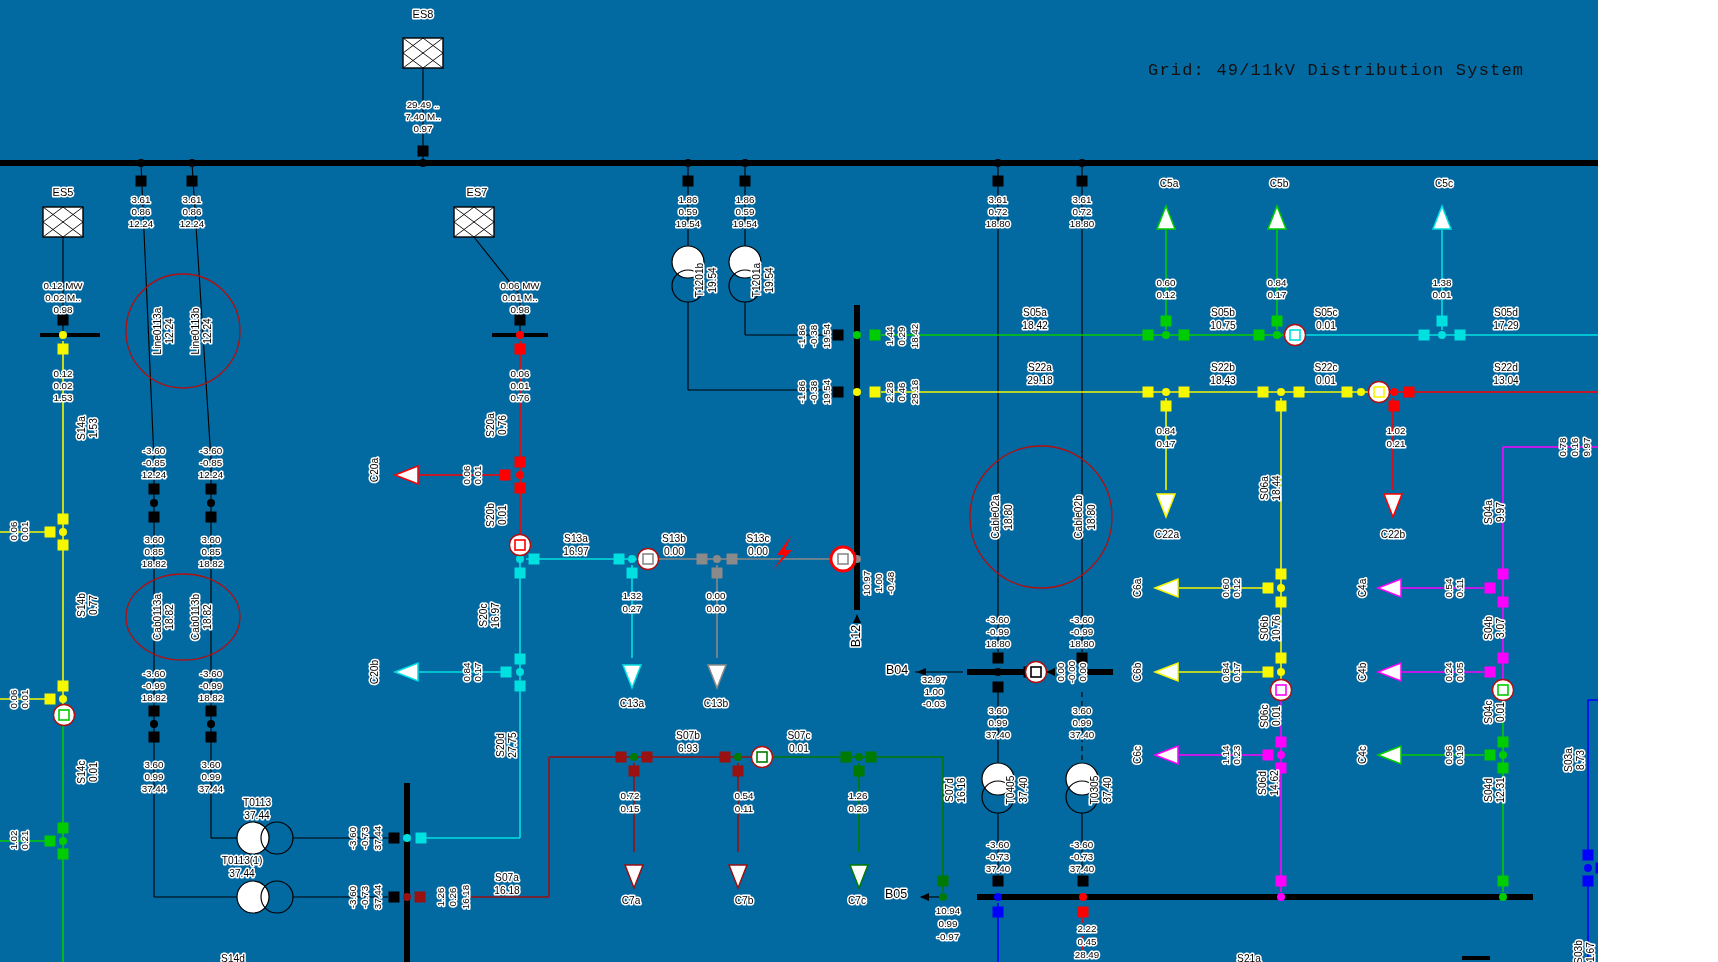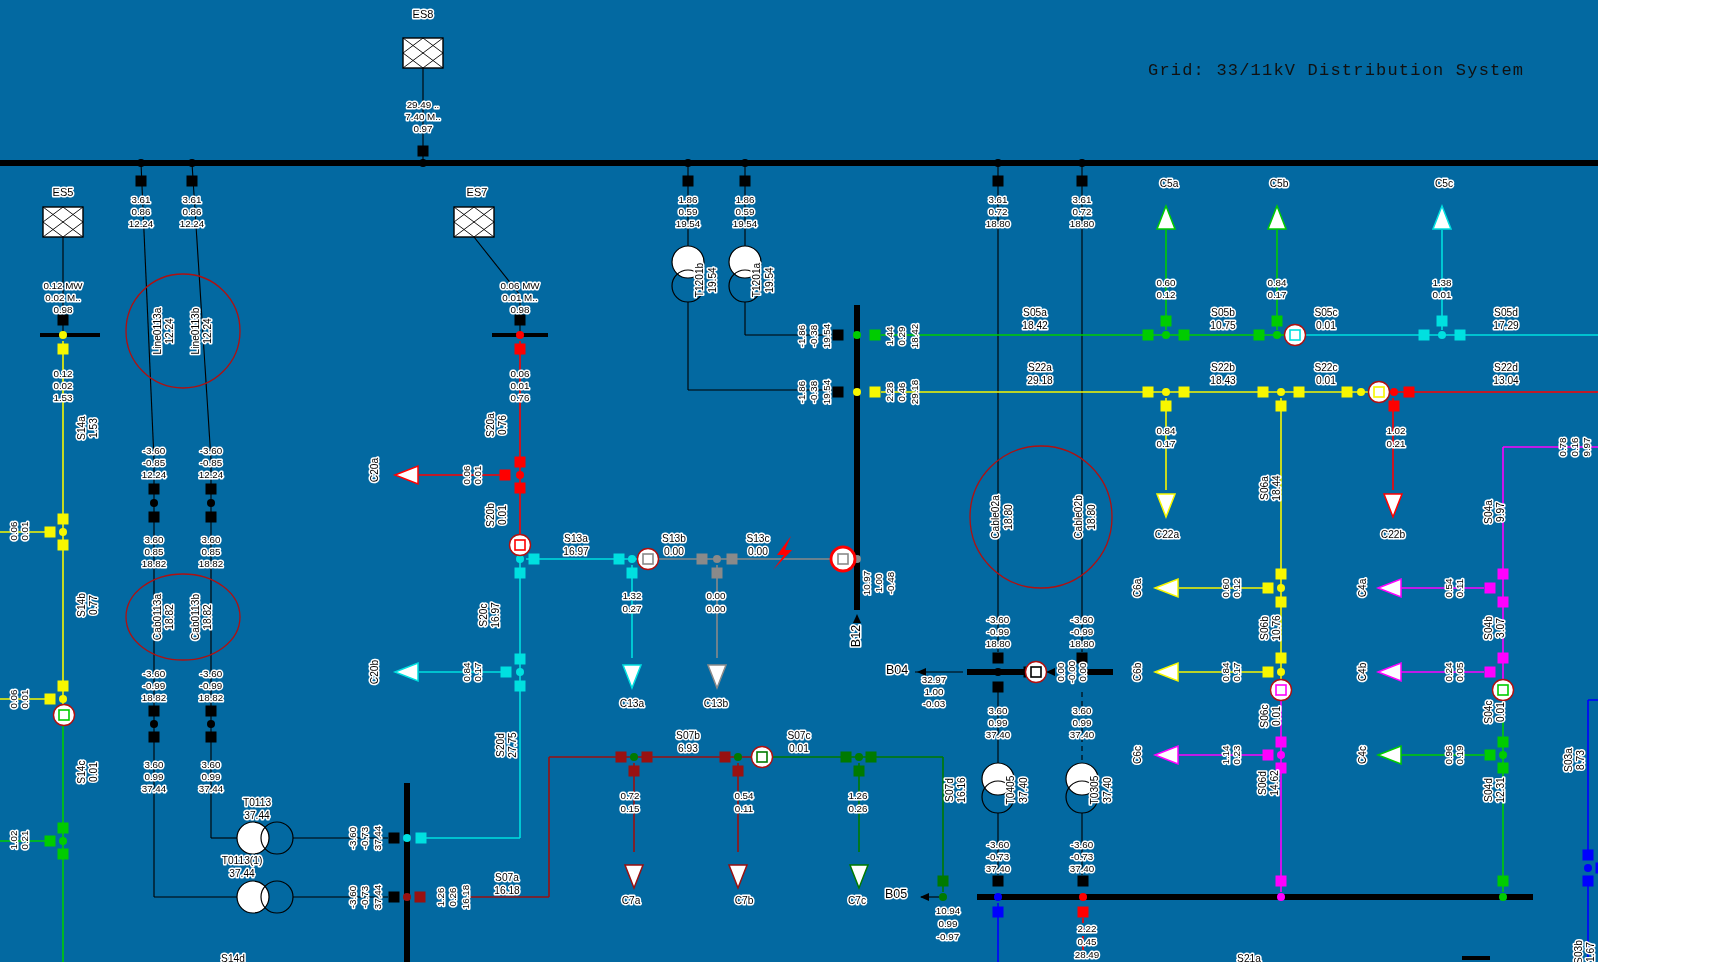--- a/index.html
+++ b/index.html
@@ -637,14 +637,14 @@
       <text x="699" y="280" text-anchor="middle" dominant-baseline="central" font-size="10.2px" class="lbl" transform="rotate(-90 699 280)">T1201b</text>
       <text x="712" y="280" text-anchor="middle" dominant-baseline="central" font-size="10.2px" class="lbl" transform="rotate(-90 712 280)">19.54</text>
       <text x="756" y="280" text-anchor="middle" dominant-baseline="central" font-size="10.2px" class="lbl" transform="rotate(-90 756 280)">T1201a</text>
       <text x="769" y="280" text-anchor="middle" dominant-baseline="central" font-size="10.2px" class="lbl" transform="rotate(-90 769 280)">19.54</text>
       <text x="1010" y="790" text-anchor="middle" dominant-baseline="central" font-size="10.2px" class="lbl" transform="rotate(-90 1010 790)">T0405</text>
       <text x="1023" y="790" text-anchor="middle" dominant-baseline="central" font-size="10.2px" class="lbl" transform="rotate(-90 1023 790)">37.40</text>
       <text x="1094" y="790" text-anchor="middle" dominant-baseline="central" font-size="10.2px" class="lbl" transform="rotate(-90 1094 790)">T0305</text>
       <text x="1107" y="790" text-anchor="middle" dominant-baseline="central" font-size="10.2px" class="lbl" transform="rotate(-90 1107 790)">37.40</text>
       <text x="1713" y="213" text-anchor="middle" dominant-baseline="central" font-size="9.8px" class="lbl">..</text>
     </svg>
-  <div class="title">Grid: 33/11kV Distribution System</div>
+  <div class="title">Grid: 49/11kV Distribution System</div>
 </div>
 
 </body></html>

